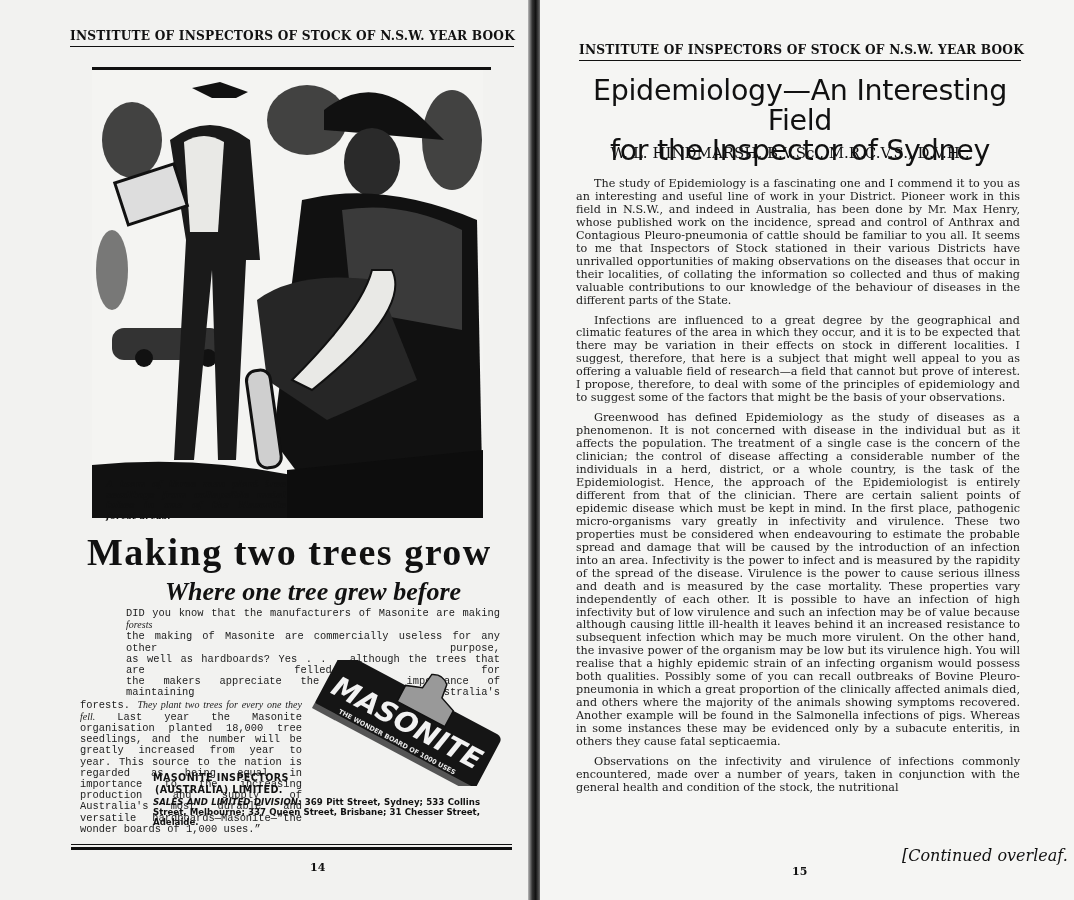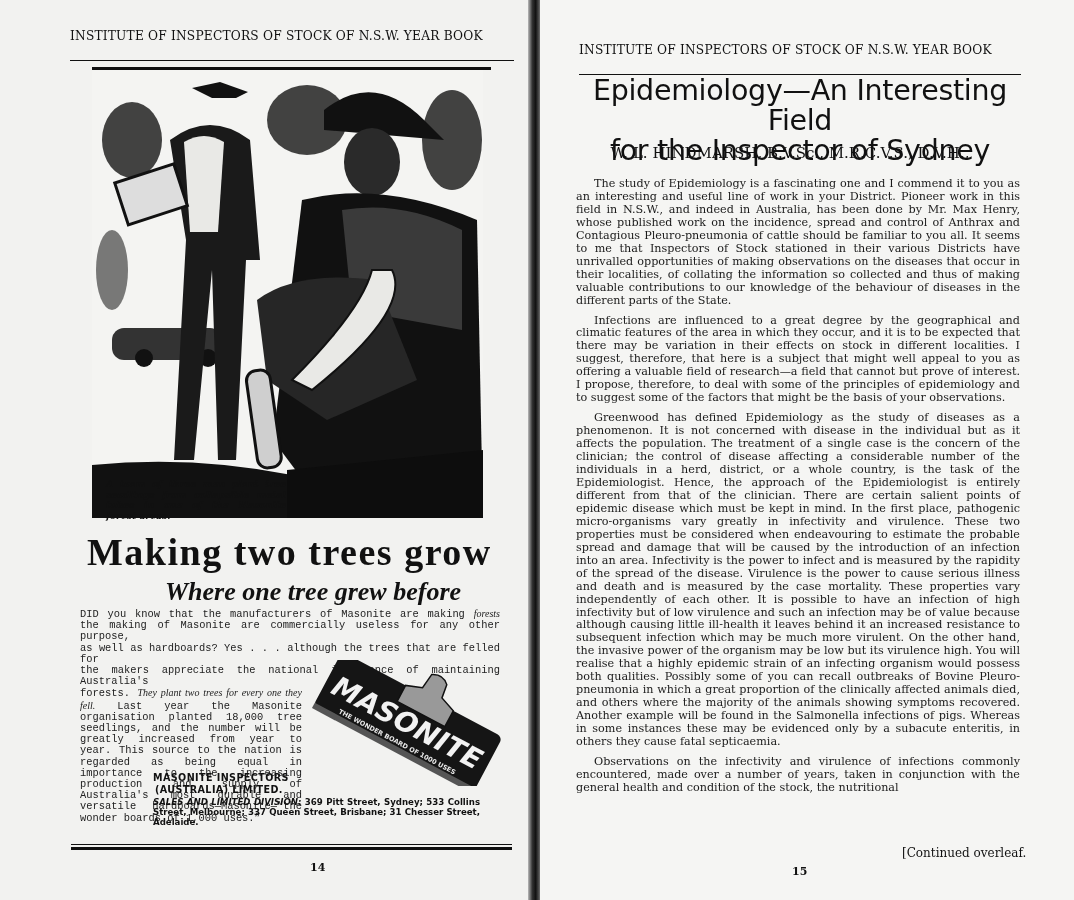--- a/index.html
+++ b/index.html
@@ -1,44 +1,44 @@
 <!DOCTYPE html>
 <html><head>
 <meta charset="utf-8">
 <style>
   html,body{margin:0;padding:0;}
   body{width:1074px;height:900px;background:#d9d9d9;position:relative;overflow:hidden;font-family:"DejaVu Serif",serif;color:#111;}
   .page{position:absolute;top:0;height:900px;background:#f4f4f2;}
   .page.left{left:0;width:530px;background:#f2f2f0;}
   .page.right{left:540px;width:534px;background:#f5f5f3;}
   .gutter{position:absolute;left:528px;top:0;width:14px;height:900px;background:linear-gradient(90deg,#bbb 0%,#333 30%,#111 55%,#555 80%,#ccc 100%);}
-  .run-head{position:absolute;font-family:"DejaVu Serif",serif;font-weight:normal;font-size:12.2px;letter-spacing:0.2px;white-space:nowrap;border-bottom:1.5px solid #111;padding-bottom:17px;}
+  .run-head{position:absolute;font-family:"DejaVu Serif",serif;font-weight:bold;font-size:12.2px;letter-spacing:0.2px;white-space:nowrap;border-bottom:1.5px solid #111;padding-bottom:3px;}
   .left .run-head{left:70px;top:29px;width:444px;}
   .right .run-head{left:39px;top:43px;width:442px;}
   .rule{position:absolute;background:#111;}
   .illus{position:absolute;left:92px;top:70px;width:391px;height:448px;background:#fafaf8;overflow:hidden;}
   .illus svg{display:block;}
   .caption{position:absolute;left:106px;top:479px;width:180px;font-family:"DejaVu Serif",serif;font-style:italic;font-weight:bold;font-size:9.2px;line-height:10.5px;text-align:justify;color:#111;}
   .headline{position:absolute;left:87px;top:530px;font-family:"Liberation Serif",serif;font-weight:bold;font-size:38px;letter-spacing:1.5px;white-space:nowrap;}
   .subhead{position:absolute;left:165px;top:577px;font-family:Liberation Serif, serif;font-weight:bold;font-style:italic;font-size:26px;white-space:nowrap;}
   .ad-body{position:absolute;left:80px;top:608px;width:420px;font-family:"Liberation Mono",monospace;font-size:10.4px;line-height:11.2px;color:#222;}
-  .ad-body .full{display:block;text-align:justify;text-align-last:justify;}
+  .ad-body .full{display:block;text-align:justify;text-align-last:justify;margin-left:46px;}
   .ad-body .narrow{display:block;width:222px;text-align:justify;}
   .ad-body i{font-family:"Liberation Serif",serif;font-size:10px;}
   .logo{position:absolute;left:310px;top:660px;width:192px;height:126px;}
   .corp{position:absolute;left:153px;top:772px;font-family:"DejaVu Sans",sans-serif;font-weight:bold;font-size:9.6px;line-height:11.5px;letter-spacing:0.4px;}
   .corp .l2{padding-left:2px;}
   .address{position:absolute;left:153px;top:797px;width:327px;font-family:"DejaVu Sans",sans-serif;font-weight:bold;font-size:8.6px;line-height:10px;text-align:justify;}
   .address i{font-style:italic;}
   .folio{position:absolute;font-family:"DejaVu Serif",serif;font-weight:bold;font-size:11px;}
   .article-title{position:absolute;left:34px;top:76px;width:452px;text-align:center;font-family:"DejaVu Sans",sans-serif;font-size:28.5px;line-height:30px;font-weight:normal;letter-spacing:-0.3px;}
   .byline{position:absolute;left:24px;top:147px;width:452px;text-align:center;font-family:"DejaVu Serif",serif;font-weight:normal;font-size:15px;line-height:12px;}
   .article{position:absolute;left:36px;top:178px;width:444px;font-family:"DejaVu Serif",serif;font-size:11.2px;line-height:12.96px;color:#1a1a1a;}
   .article p{margin:0 0 7px 0;text-indent:18px;text-align:justify;}
-  .continued{position:absolute;left:362px;top:846px;font-family:"DejaVu Serif",serif;font-size:12px;}
+  .continued{position:absolute;left:362px;top:846px;font-family:"DejaVu Serif",serif;font-style:italic;font-size:16px;}
 </style>
 </head>
 <body>
 
 <div class="page left">
   <div class="run-head">INSTITUTE OF INSPECTORS OF STOCK OF N.S.W. YEAR BOOK</div>
   <div class="rule" style="left:92px;top:67px;width:399px;height:2.5px;"></div>
 
   <div class="illus">
     <svg width="391" height="448" viewBox="0 0 391 448">

